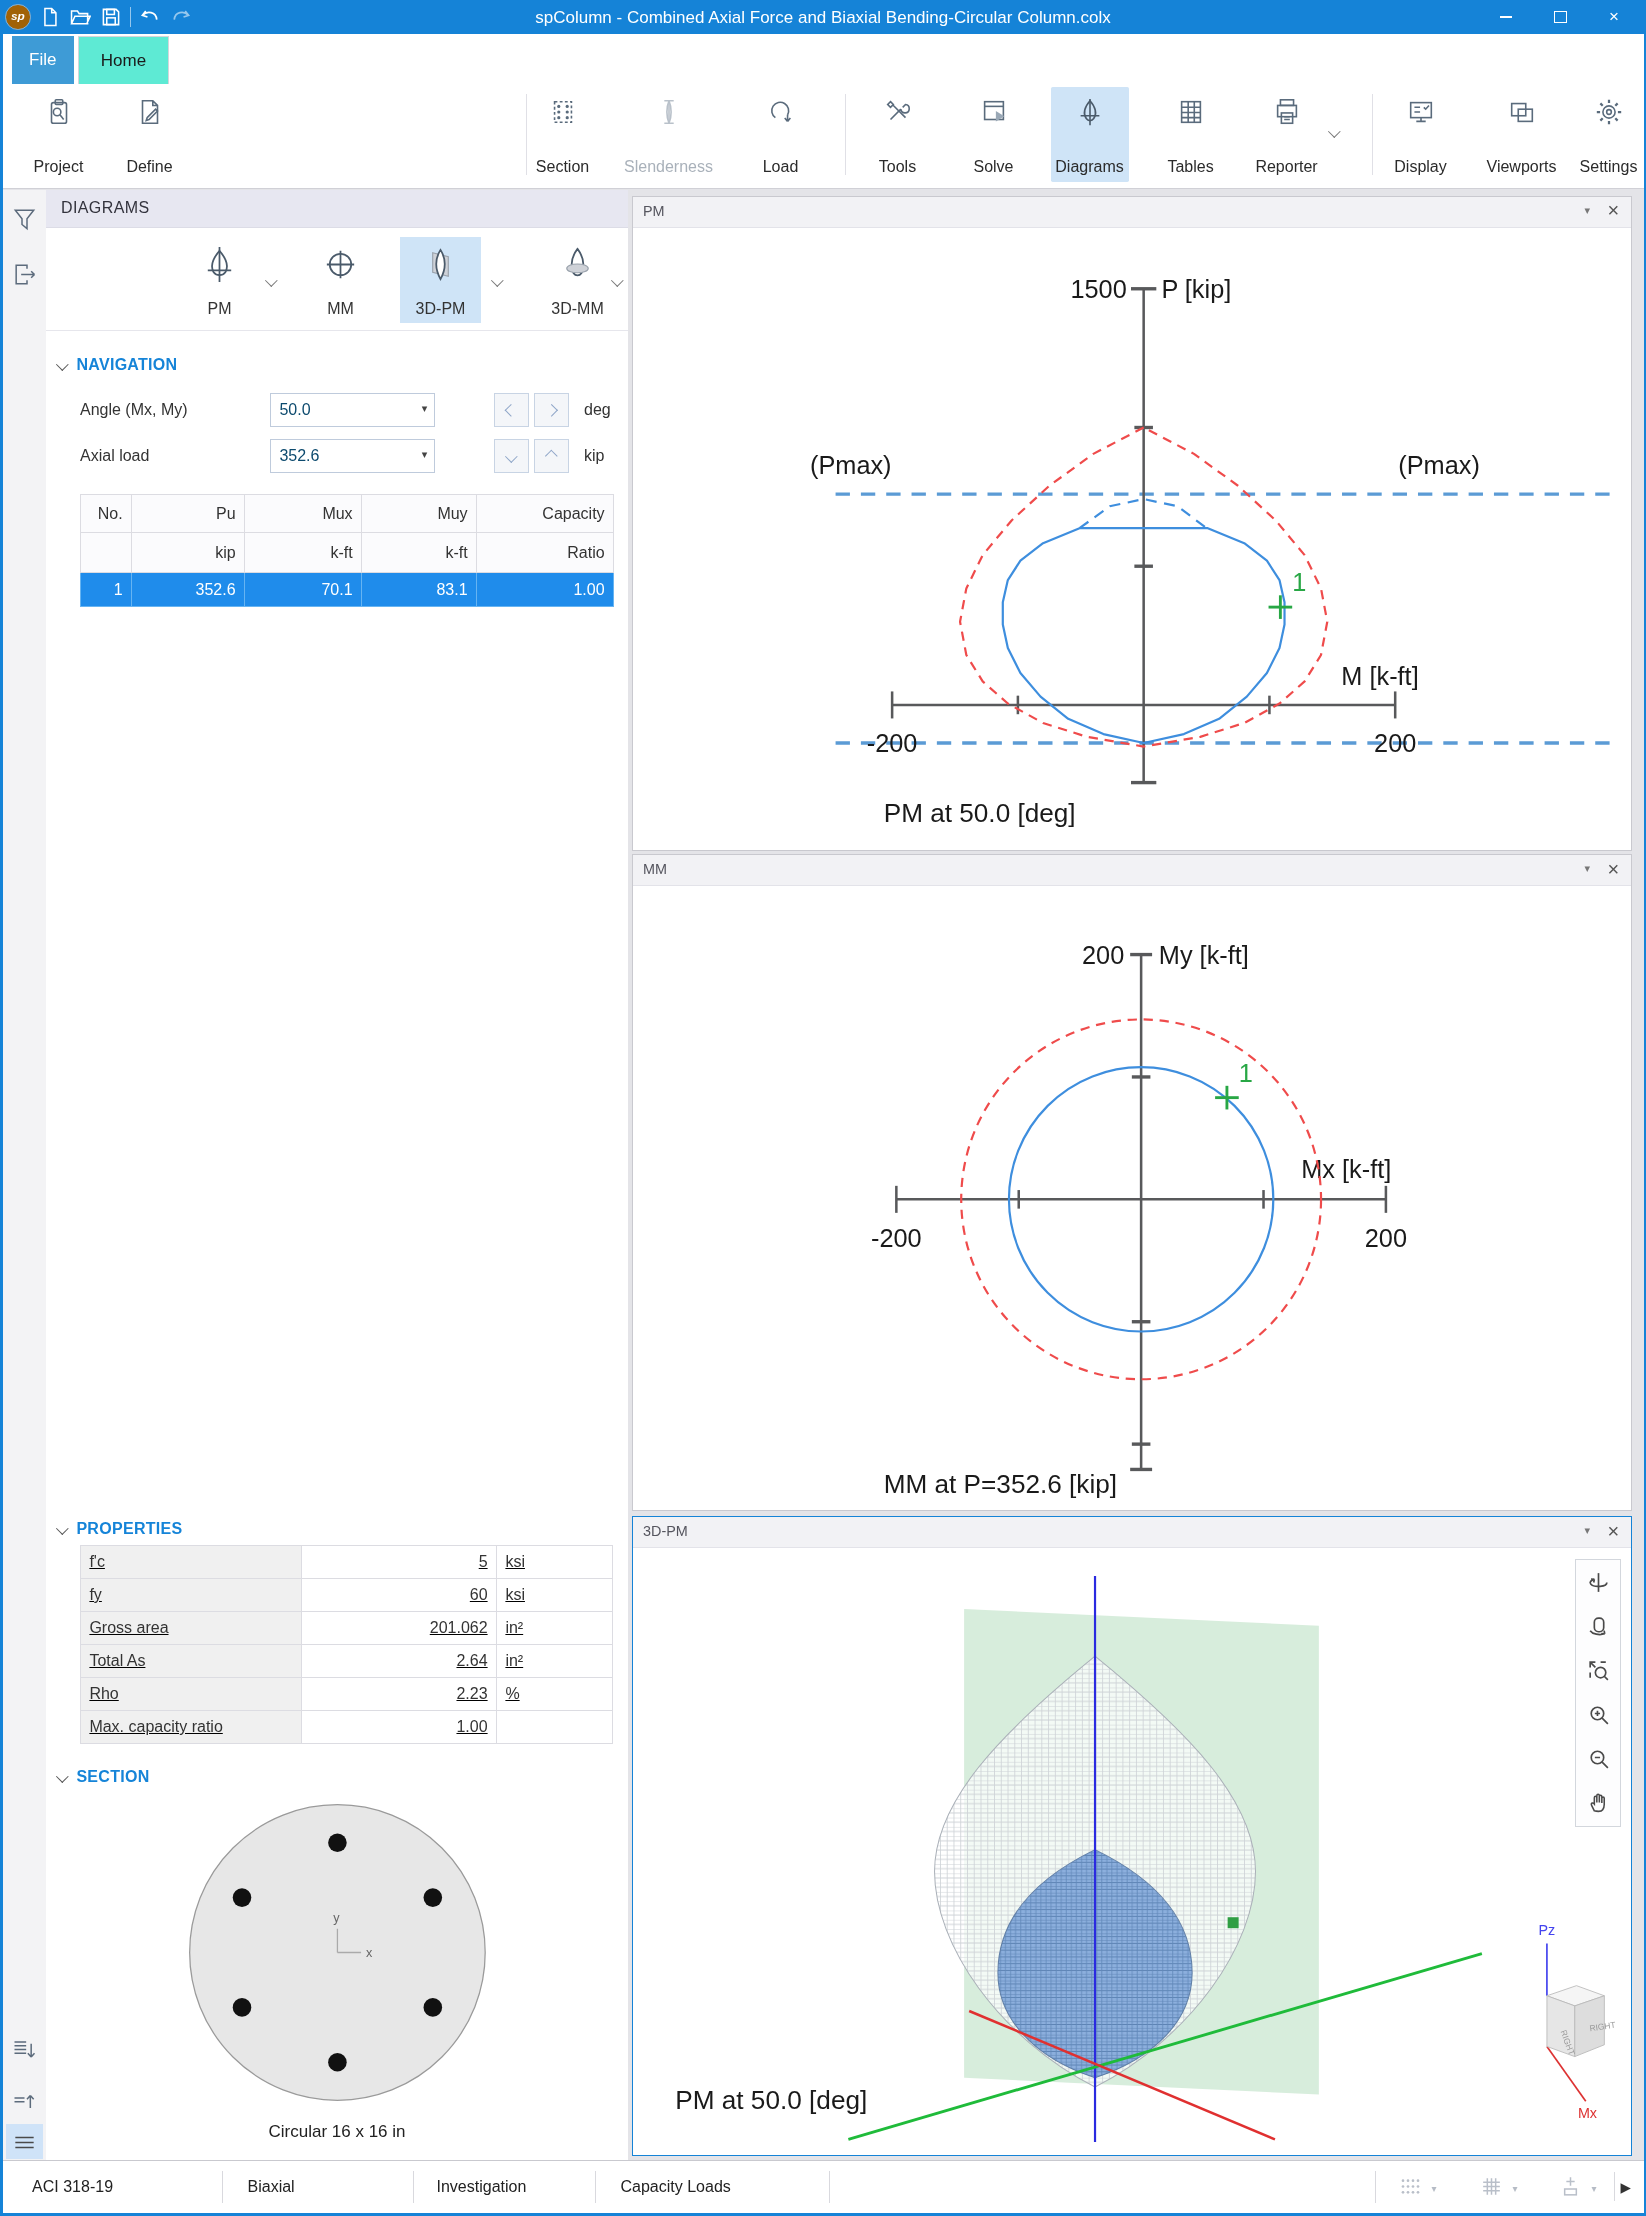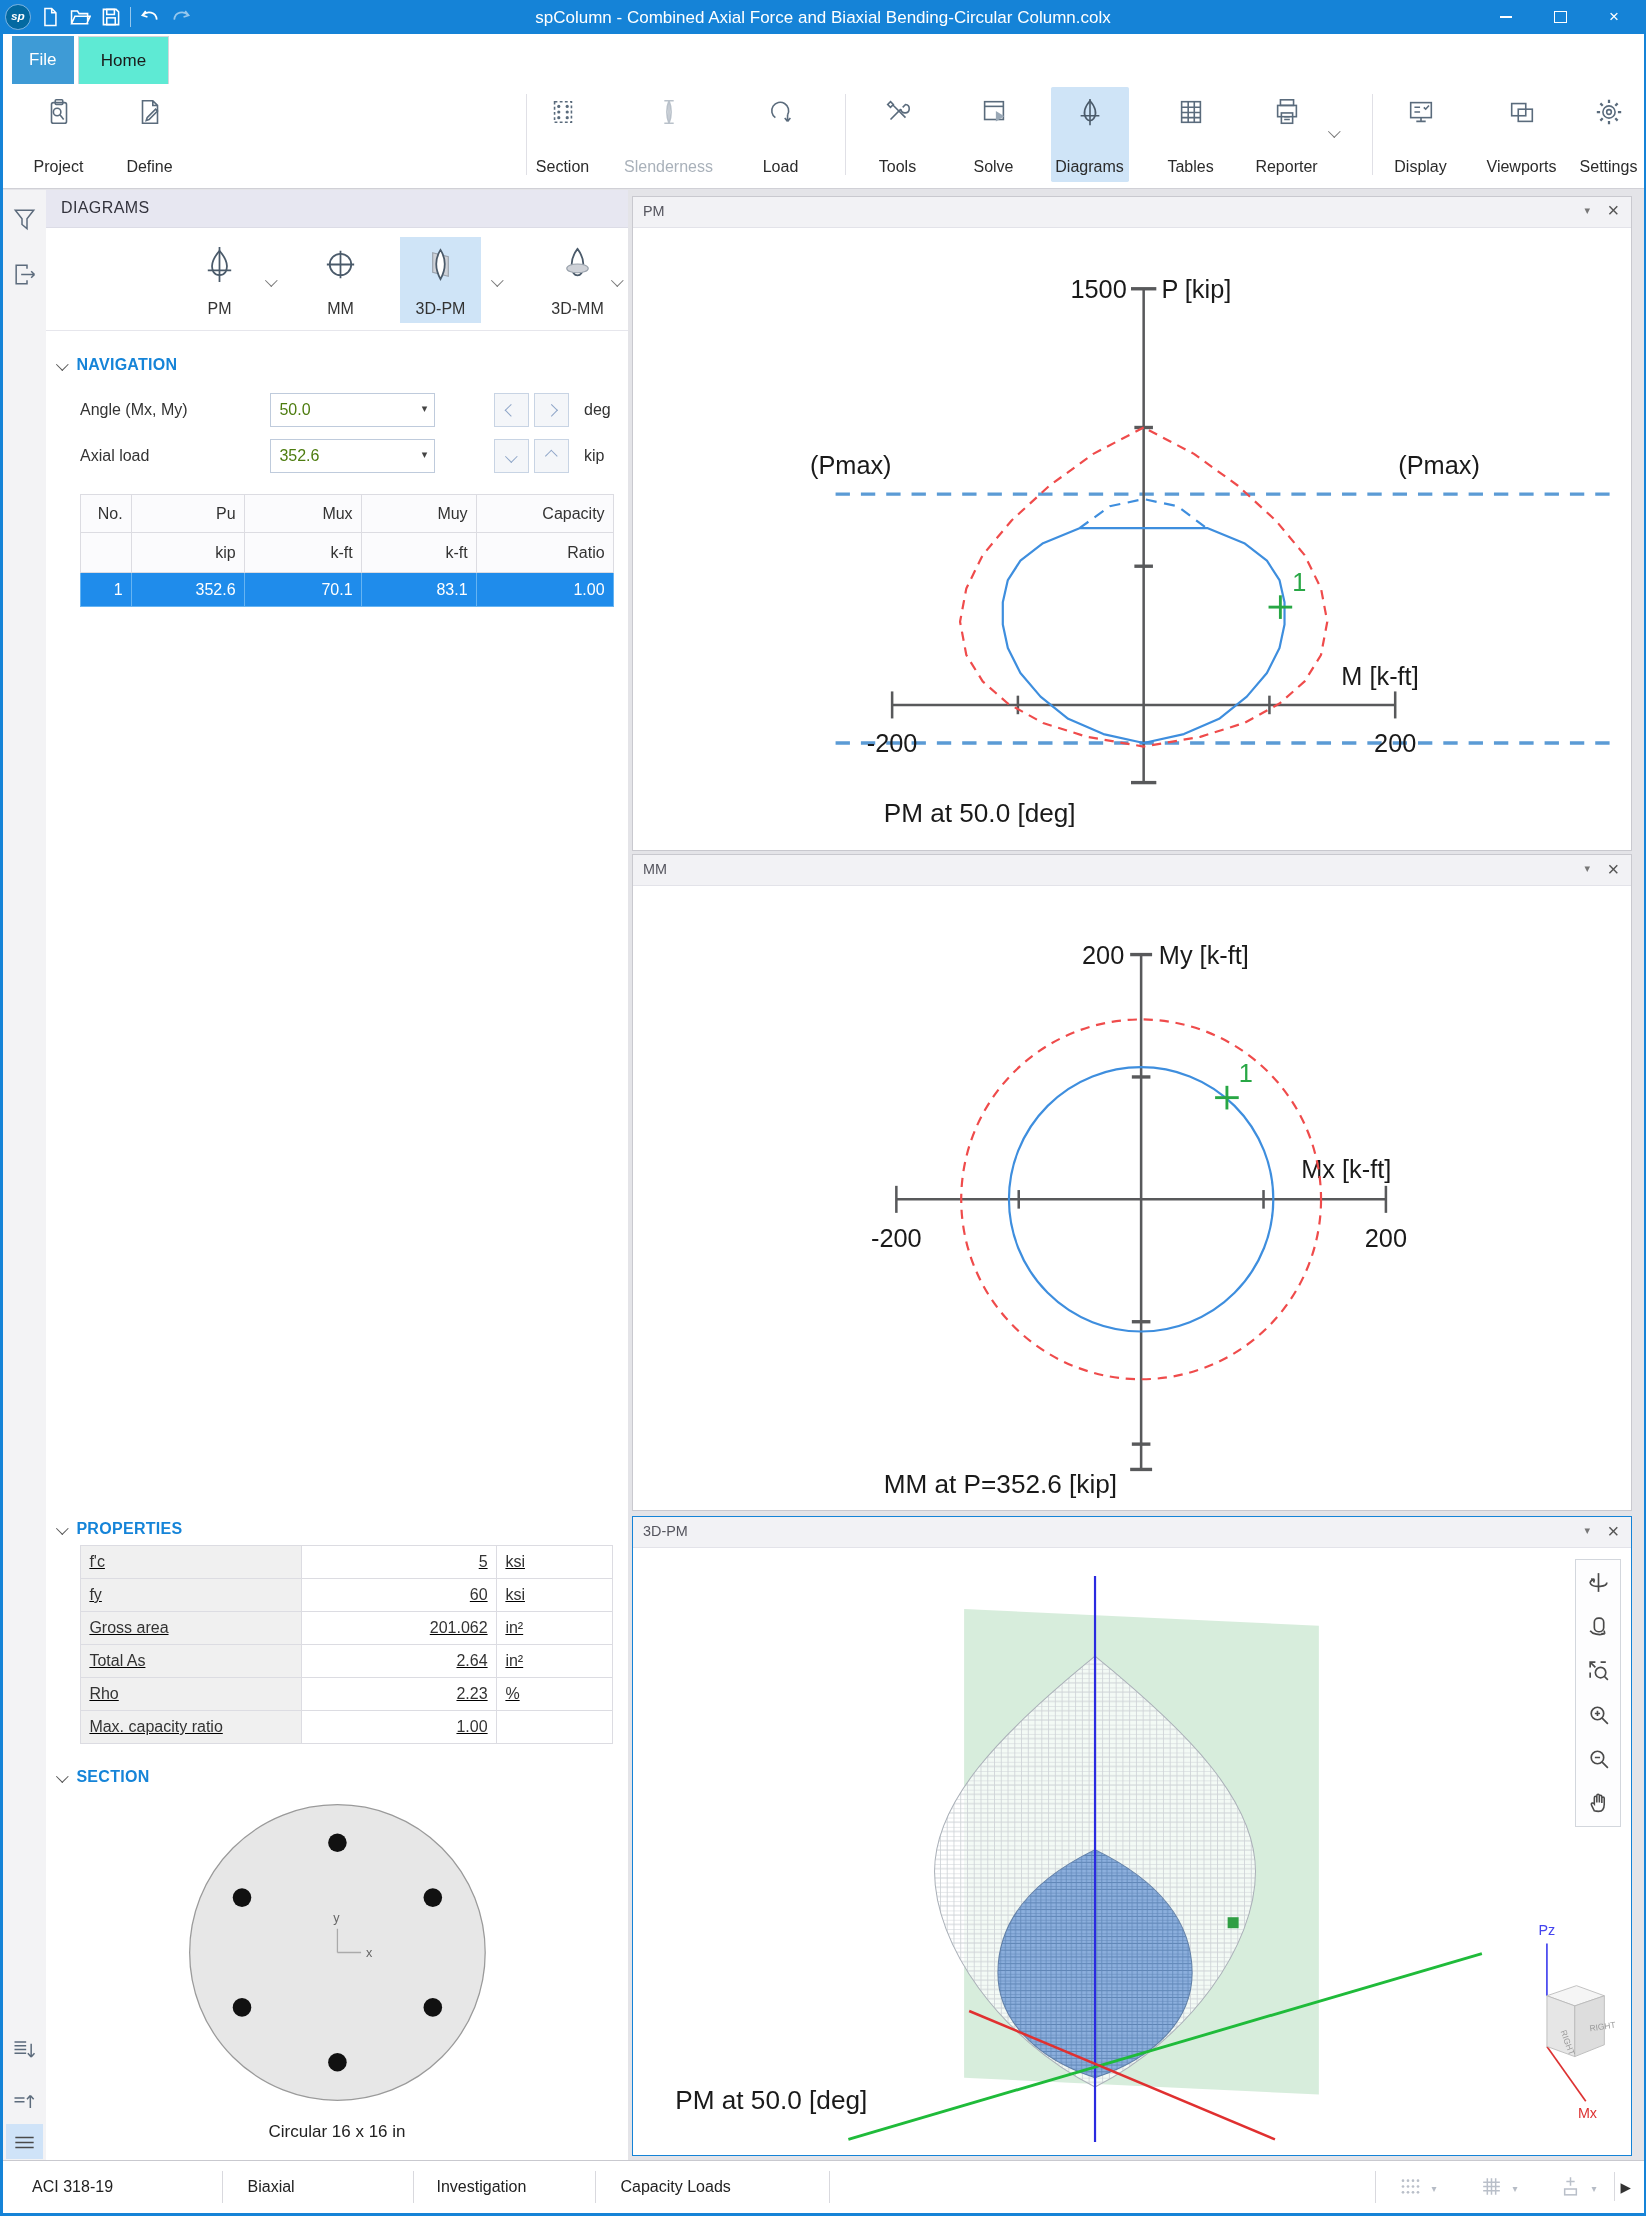--- a/index.html
+++ b/index.html
@@ -4,21 +4,21 @@
 <style>
   html,body{margin:0;padding:0;background:#666;}
   .app{position:relative;width:1646px;height:2216px;background:#e4e4e8;font-family:"Liberation Sans",sans-serif;overflow:hidden;}
   .frame-l,.frame-r{position:absolute;top:34px;bottom:0;width:2.5px;background:#1583d7;z-index:60;}
   .frame-l{left:0}.frame-r{right:0}
   .frame-b{position:absolute;left:0;right:0;bottom:0;height:3.4px;background:#1583d7;z-index:60;}
   
   .titlebar{position:absolute;top:0;left:0;right:0;height:34px;background:#1583d7;z-index:50;}
   .titlebar .title{position:absolute;left:0;right:0;top:7.6px;text-align:center;color:#fff;font-size:17px;}
   .qat{position:absolute;left:5px;top:4.2px;display:flex;align-items:center;gap:8.4px;}
-  .logo{width:23.6px;height:23.6px;border-radius:50%;background:#0369a1;border:0.8px solid #7db6e6;color:#fff;font-size:11.8px;font-weight:bold;font-style:italic;text-align:center;line-height:23.6px;}
+  .logo{width:23.6px;height:23.6px;border-radius:50%;background:#a16207;border:0.8px solid #7db6e6;color:#fff;font-size:11.8px;font-weight:bold;font-style:italic;text-align:center;line-height:23.6px;}
   .qico{width:22px;height:22px;}
   .qsep{width:0.8px;height:20px;background:rgba(255,255,255,.55);}
   .winbtns{position:absolute;right:5px;top:0;height:34px;display:flex;}
   .winbtn{width:54px;height:34px;display:flex;align-items:center;justify-content:center;color:#fff;font-size:17px;}
   .minglyph{display:block;width:11.8px;height:1.7px;background:#fff;}
   .maxglyph{display:block;width:11px;height:9.3px;border:1.7px solid #fff;}
   
   .tabrow{position:absolute;top:34px;left:0;right:0;height:51px;background:#fff;}
   .tab-file{position:absolute;left:11.8px;top:1.7px;width:62px;height:49px;background:#3e9bd6;color:#fff;font-size:17px;text-align:center;line-height:47px;}
   .tab-home{position:absolute;left:78px;top:1.7px;width:89px;height:48px;background:#5eead4;border:0.8px solid #d5d5db;border-bottom:none;color:#1a1a1a;font-size:17px;text-align:center;line-height:47px;}
@@ -47,21 +47,21 @@
   .diagbtns{position:absolute;top:37px;left:0;right:0;height:103px;border-bottom:0.8px solid #e6e6ec;}
   .dbtn{position:absolute;top:10px;width:81px;height:86px;display:flex;flex-direction:column;align-items:center;padding-top:8.4px;box-sizing:border-box;}
   .dbtn .dlab{margin-top:auto;margin-bottom:5px;font-size:16px;color:#333;}
   .dbtn.active{background:#cfe4f7;}
   .dchev{position:absolute;top:46px;}
   .sec-header{position:absolute;left:11.8px;height:25px;display:flex;align-items:center;gap:10px;}
   .sec-header b{font-size:16px;color:#1584d8;letter-spacing:0.3px;}
   .frow{position:absolute;height:35px;}
   .flabel{position:absolute;left:34px;top:7.6px;font-size:16px;color:#333;}
   .combo{position:absolute;left:224px;top:0;width:165px;height:34px;border:0.8px solid #bfcbdc;background:#fff;box-sizing:border-box;}
-  .combo .cval{position:absolute;left:8.4px;top:6.8px;font-size:16px;color:#4d7c0f;}
+  .combo .cval{position:absolute;left:8.4px;top:6.8px;font-size:16px;color:#0c4a6e;}
   .combo .carr{position:absolute;right:6.8px;top:8.4px;font-size:11px;color:#444;}
   .spin{position:absolute;top:0;width:35px;height:34px;border:0.8px solid #c8d4e4;background:#f4f6f9;box-sizing:border-box;display:flex;align-items:center;justify-content:center;}
   .funit{position:absolute;left:538px;top:7.6px;font-size:16px;color:#333;}
   table.grid{border-collapse:collapse;table-layout:fixed;}
   table.grid td{border:0.8px solid #dcdce2;font-size:16px;color:#333;padding:0 8.4px;overflow:hidden;white-space:nowrap;}
   .navtable{position:absolute;left:34px;top:304px;width:532px;}
   .navtable td{text-align:right;height:37px;background:#fbfbfd;}
   .navtable tr.units td{height:39px;}
   .navtable tr.sel td{background:#1f8ceb;color:#fff;border-color:#66b4f2;height:33px;}
   .propstable{position:absolute;left:34px;top:1355px;width:532px;text-decoration:underline;}

